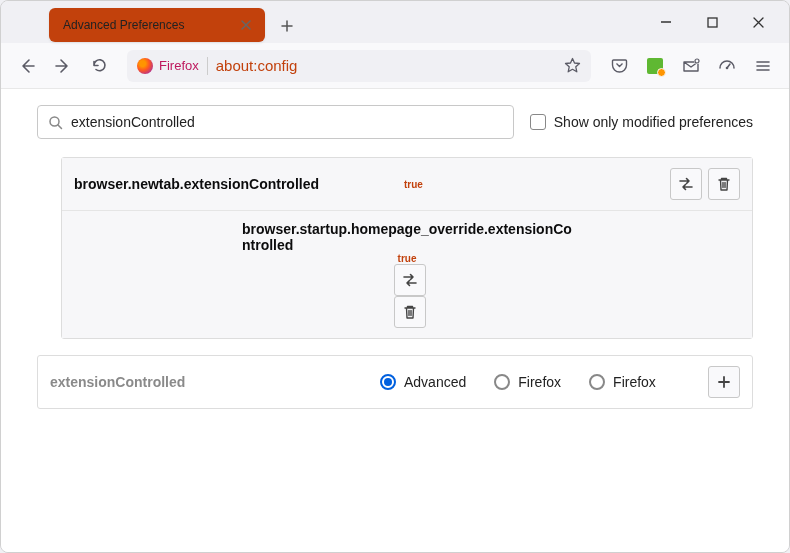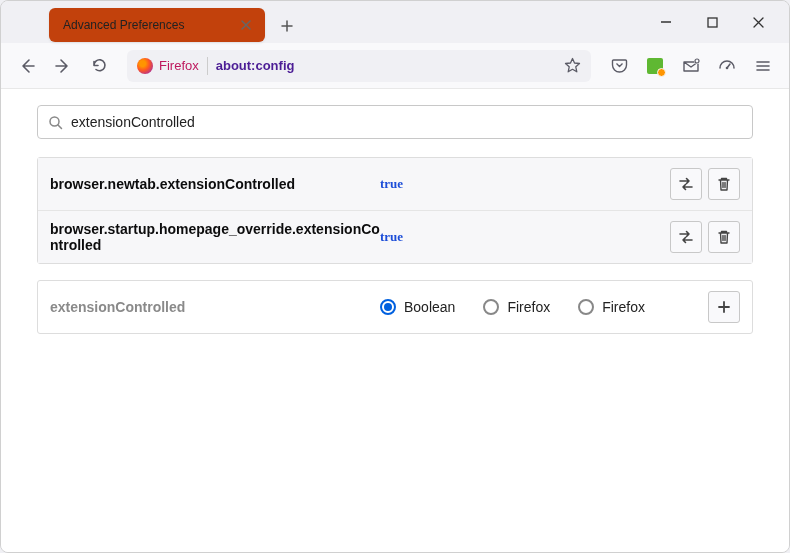--- a/index.html
+++ b/index.html
@@ -11,35 +11,35 @@
 .newtab-btn { width: 28px; height: 28px; margin: 8px 0 0 8px; display: flex; align-items: center; justify-content: center; color: #555; cursor: pointer; }
 .win-controls { margin-left: auto; display: flex; gap: 0; }
 .win-btn { width: 46px; height: 42px; display: flex; align-items: center; justify-content: center; color: #333; cursor: pointer; }
 .toolbar { display: flex; align-items: center; height: 46px; background: #f9f9fb; padding: 0 10px; gap: 4px; border-bottom: 1px solid #e8e8e8; }
 .tool-btn { width: 32px; height: 32px; display: flex; align-items: center; justify-content: center; border-radius: 4px; color: #5b5b66; cursor: pointer; }
 .url-bar { flex: 1; display: flex; align-items: center; height: 32px; background: #f0f0f4; border-radius: 6px; margin: 0 8px; padding: 0 10px; gap: 8px; }
 .firefox-badge { display: flex; align-items: center; gap: 6px; }
 .ff-icon { width: 16px; height: 16px; border-radius: 50%; background: radial-gradient(circle at 35% 35%, #ff9500 20%, #ff5722 45%, #9c27b0 90%); }
 .ff-label { font-size: 13px; color: #be185d; }
 .url-sep { width: 1px; height: 18px; background: #ccc; }
-.url-text { font-size: 13px; color: #4c1d95; flex: 1; border: none; outline: none; background: transparent; font-weight: bold; }
+.url-text { font-size: 15px; color: #c2410c; flex: 1; border: none; outline: none; background: transparent; }
 .url-star { color: #5b5b66; }
 .content { background: #fff; height: calc(100% - 88px); padding: 16px 36px; }
 .search-row { display: flex; align-items: center; gap: 16px; margin-bottom: 18px; }
 .search-box { flex: 1; display: flex; align-items: center; height: 34px; border: 1px solid #c8c8c8; border-radius: 4px; padding: 0 10px; gap: 8px; }
 .search-icon { color: #888; }
 .search-input { flex: 1; border: none; outline: none; font-size: 14px; color: #222; }
 .cb-wrap { display: flex; align-items: center; gap: 8px; }
 .cb { width: 16px; height: 16px; border: 1.5px solid #888; border-radius: 3px; cursor: pointer; }
 .cb-label { font-size: 14px; color: #222; }
-.prefs-table { border: 1px solid #ddd; border-radius: 3px; margin-bottom: 16px; }
+.prefs-table { border: 1px solid #ddd; border-radius: 3px; margin-bottom: 16px; margin-left: 24px; }
 .pref-row { display: flex; align-items: center; padding: 10px 12px; background: #f7f7f9; border-bottom: 1px solid #e5e5e5; }
-.pref-row:last-child { border-bottom: none; }
+.pref-row:last-child { border-bottom: none; flex-direction: column; }
 .pref-name { width: 330px; font-size: 14px; font-weight: 700; color: #0c0c0d; word-break: break-word; }
-.pref-value { flex: 1; font-size: 13px; font-weight: 700; color: #1d4ed8; font-family: Liberation Serif, serif; }
+.pref-value { flex: 1; font-size: 10px; font-weight: 700; color: #c2410c; }
 .row-btn { width: 32px; height: 32px; display: flex; align-items: center; justify-content: center; border: 1px solid #c8c8c8; background: #f9f9fb; border-radius: 3px; cursor: pointer; margin-left: 6px; color: #444; }
 .new-pref { display: flex; align-items: center; border: 1px solid #ddd; border-radius: 3px; padding: 10px 12px; }
 .new-name { width: 330px; font-size: 14px; font-weight: 700; color: #8a8a8a; }
 .type-opts { flex: 1; display: flex; gap: 28px; }
 .type-opt { display: flex; align-items: center; gap: 8px; font-size: 14px; color: #222; cursor: pointer; }
 .radio { width: 16px; height: 16px; border: 2px solid #888; border-radius: 50%; display: flex; align-items: center; justify-content: center; }
 .radio.sel { border-color: #0060df; }
 .radio.sel::after { content: ""; width: 8px; height: 8px; background: #0060df; border-radius: 50%; }
 svg { display: block; }
 </style>
@@ -142,20 +142,24 @@
   <div class="search-row">
     <div class="search-box">
       <span class="search-icon">
         <svg width="15" height="15" viewBox="0 0 15 15">
             <circle cx="6.5" cy="6.5" r="4.5" fill="none" stroke="currentColor" stroke-width="1.5"></circle>
             <path d="M10 10 L13.5 13.5" stroke="currentColor" stroke-width="1.5" stroke-linecap="round"></path>
           </svg>
       </span>
       <input class="search-input" value="extensionControlled" style="">
     </div>
+    <div class="cb-wrap">
+      <div class="cb"></div>
+      <span class="cb-label">Show only modified preferences</span>
+    </div>
   </div>
 
   <div class="prefs-table">
     <div class="pref-row">
       <div class="pref-name">browser.newtab.extensionControlled</div>
       <div class="pref-value">true</div>
       <div class="row-btn">
         <svg width="18" height="18" viewBox="0 0 18 18">
             <path d="M3 6 H12 M12 6 L9.5 3.5 M12 6 L9.5 8.5 M15 12 H6 M6 12 L8.5 9.5 M6 12 L8.5 14.5" fill="none" stroke="currentColor" stroke-width="1.6" stroke-linecap="round" stroke-linejoin="round"></path>
           </svg>
@@ -180,21 +184,21 @@
           </svg>
       </div>
     </div>
   </div>
 
   <div class="new-pref">
     <div class="new-name">extensionControlled</div>
     <div class="type-opts">
       <div class="type-opt">
         <div class="radio sel"></div>
-        <span>Boolean</span>
+        <span>Advanced</span>
       </div>
       <div class="type-opt">
         <div class="radio"></div>
         <span>Firefox</span>
       </div>
       <div class="type-opt">
         <div class="radio"></div>
         <span>Firefox</span>
       </div>
     </div>

